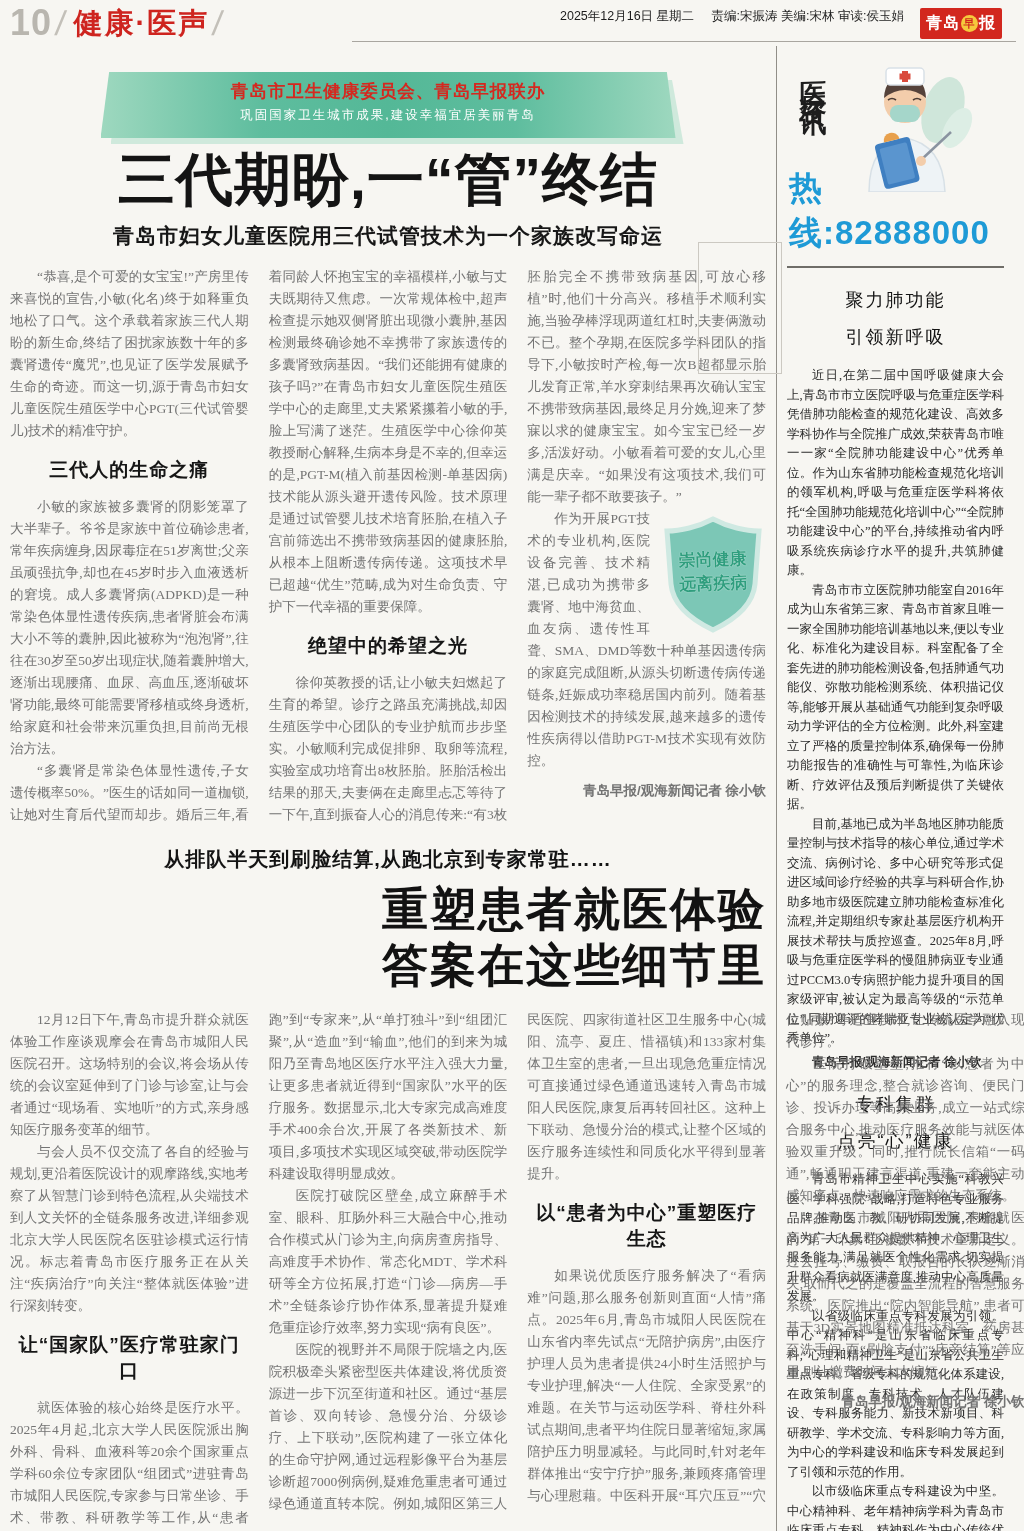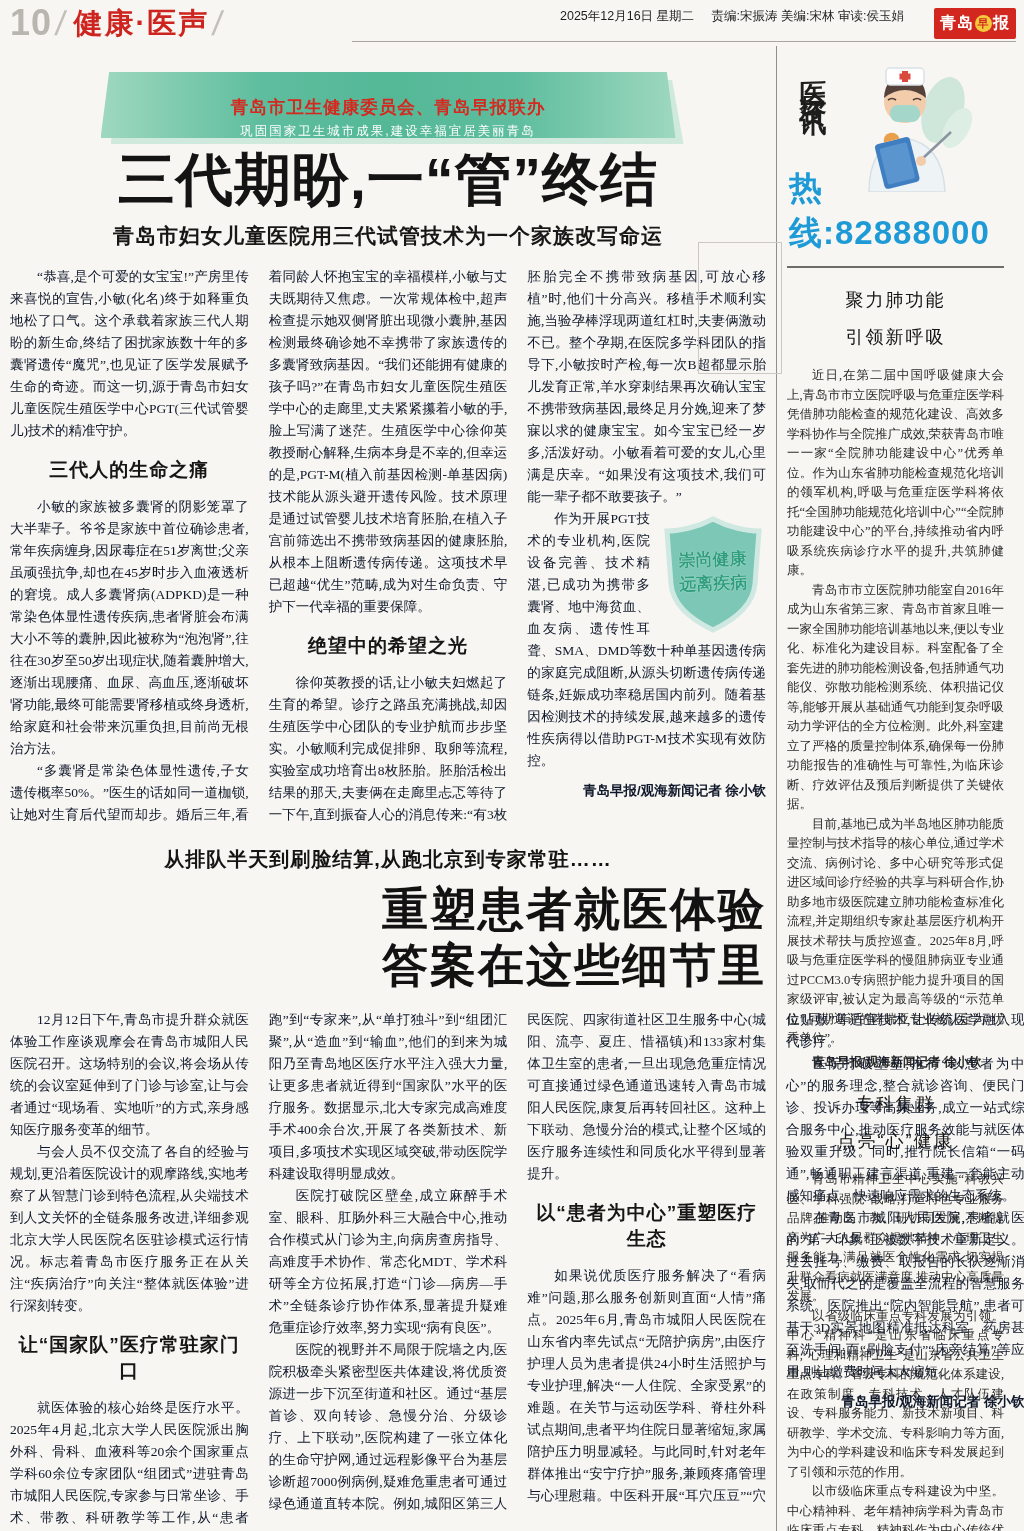--- a/index.html
+++ b/index.html
@@ -13,50 +13,50 @@
 
   
   .masthead { position:relative; height:46px; padding:4px 8px 0 10px; display:flex; align-items:flex-start; }
   .mh-left { display:flex; align-items:flex-start; }
   .pagenum { font-family:"Liberation Sans",sans-serif; font-size:36px; line-height:38px; color:#b9b6af; font-weight:bold; letter-spacing:1px; }
   .mh-slash { font-family:"Liberation Sans",sans-serif; font-size:34px; line-height:38px; color:#c3c0b9; margin:0 8px 0 4px; transform:skewX(-8deg); }
   .section-title { font-family:"Liberation Sans","DejaVu Sans",sans-serif; font-size:29px; line-height:38px; font-weight:900; color:#ce241f; letter-spacing:2px; }
   .mh-meta { position:absolute; left:560px; top:8px; font-family:"Liberation Sans",sans-serif; font-size:12.5px; color:#1c1c1c; white-space:nowrap; }
   .mh-meta span { margin-right:14px; }
   .mh-rule { position:absolute; left:352px; right:8px; top:41px; height:1px; background:#a9a6a0; }
-  .logo { position:absolute; right:8px; top:8px; background:#d2271e; color:#fff; font-family:"Liberation Sans",sans-serif;
+  .logo { position:absolute; right:22px; top:8px; background:#d2271e; color:#fff; font-family:"Liberation Sans",sans-serif;
           font-weight:900; font-size:16px; padding:5px 6px; border-radius:2px; letter-spacing:1px; display:flex; align-items:center; }
   .logo .sun { display:inline-block; width:17px; height:17px; background:#f5c93c; color:#d2271e; border-radius:50%;
                font-size:11px; line-height:17px; text-align:center; margin:0 1px; font-weight:bold; }
 
   
   .content { display:flex; padding:0 6px 0 10px; }
   .main-col { width:766px; padding-right:10px; position:relative; }
   .sidebar { width:232px; border-left:1px solid #918e88; padding:6px 4px 0 10px; }
 
   
   .banner { position:relative; width:575px; margin:26px auto 0; height:66px; }
   .banner-back { position:absolute; left:10px; top:8px; right:-8px; bottom:-6px; background:#cfe9dc;
                  clip-path:polygon(2% 0,98% 0,100% 100%,0 100%); }
   .banner-front { position:absolute; inset:0; background:linear-gradient(90deg,#9ed8bf 0%,#5ebd9e 28%,#54b897 50%,#5ebd9e 72%,#9ed8bf 100%);
-                  clip-path:polygon(1.5% 0,98.5% 0,100% 100%,0 100%); text-align:center; padding-top:23px; }
+                  clip-path:polygon(1.5% 0,98.5% 0,100% 100%,0 100%); text-align:center; padding-top:7px; }
   .banner-l1 { font-family:"Liberation Sans",sans-serif; font-weight:900; font-size:17.5px; color:#d5281f; letter-spacing:1px; }
   .banner-l2 { font-family:"Liberation Sans",sans-serif; font-size:12.5px; color:#ffffff; margin-top:4px; letter-spacing:2px; }
 
   .decor-frame { position:absolute; left:688px; top:196px; width:84px; height:132px; border:1px solid #ccc9c2; }
 
   
   .a1-headline { font-family:"Liberation Sans","DejaVu Sans",sans-serif; font-weight:900; font-size:57px; line-height:62px;
                  color:#141414; text-align:center; margin-top:10px; letter-spacing:1px; }
   .a1-subtitle { font-family:"Liberation Sans",sans-serif; font-weight:900; font-size:21px; color:#171717; text-align:center; margin-top:12px; letter-spacing:1px; }
 
   .cols3 { columns:3; column-gap:20px; column-fill:auto; text-align:justify; }
   .a1-body { height:566px; margin-top:16px; }
   .a2-body { height:520px; margin-top:16px; }
-  .cols3 p { font-size:13.5px; line-height:22px; text-indent:2em; color:#0f172a; }
+  .cols3 p { font-size:13.5px; line-height:22px; text-indent:2em; color:#737373; }
   .cols3 h3 { font-family:"Liberation Sans",sans-serif; font-size:19px; font-weight:900; color:#161616;
               text-align:center; margin:15px 0 13px; break-inside:avoid; letter-spacing:1px; }
   .byline { font-family:"Liberation Sans",sans-serif; font-weight:bold; text-align:right; text-indent:0 !important;
             margin-top:8px; font-size:13.5px; color:#111; }
 
   
   .shield-wrap { float:right; width:106px; height:120px; margin:6px 0 4px 10px; position:relative; break-inside:avoid; }
   .shield-text { position:absolute; top:34px; left:0; right:0; text-align:center;
                  font-family:"Liberation Sans",sans-serif; font-weight:900; font-size:17px; line-height:24px;
                  color:#2f9e7e; text-shadow:0 0 1px #ffffff; transform:rotate(-2deg); }

